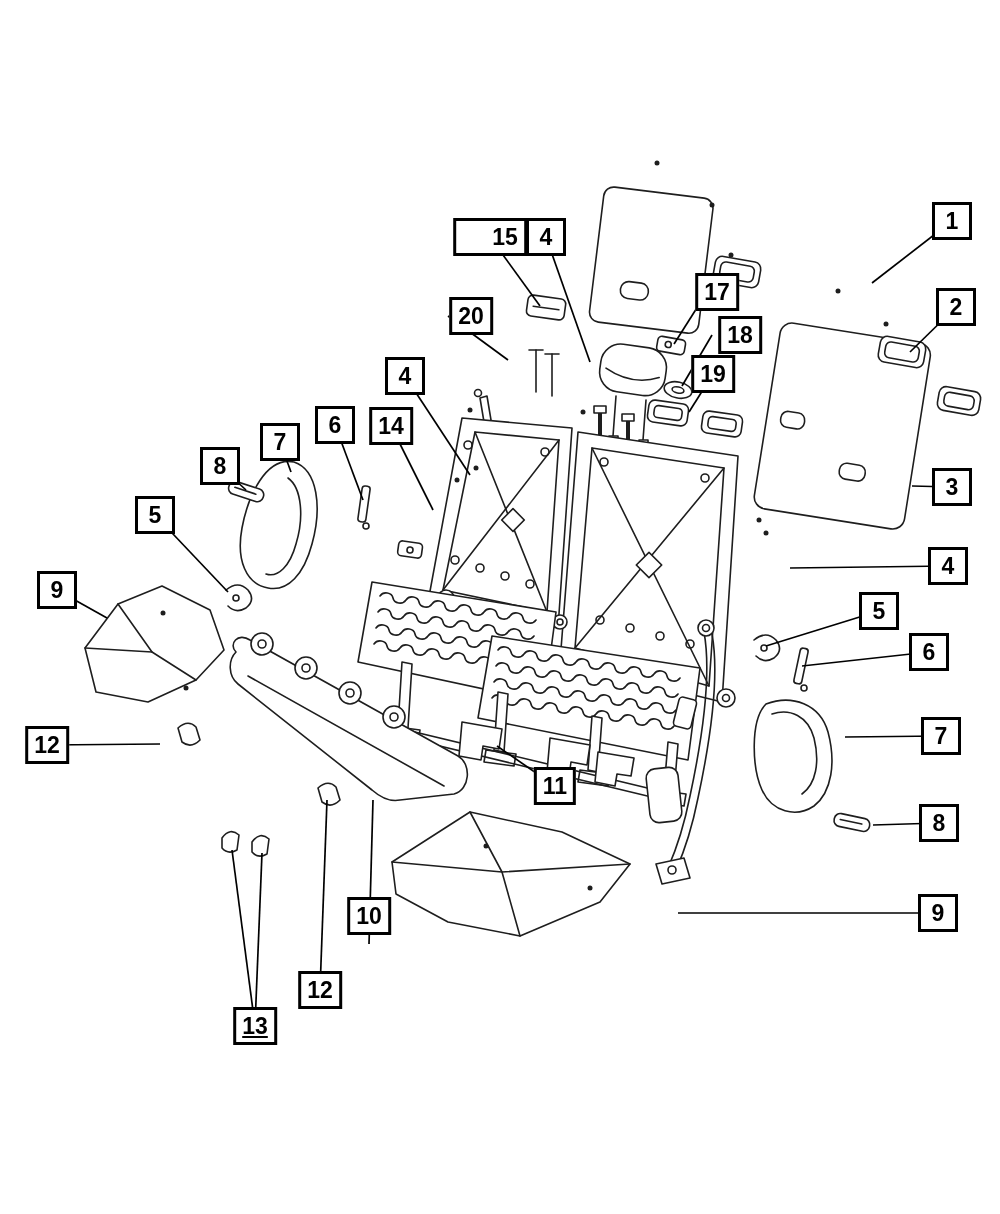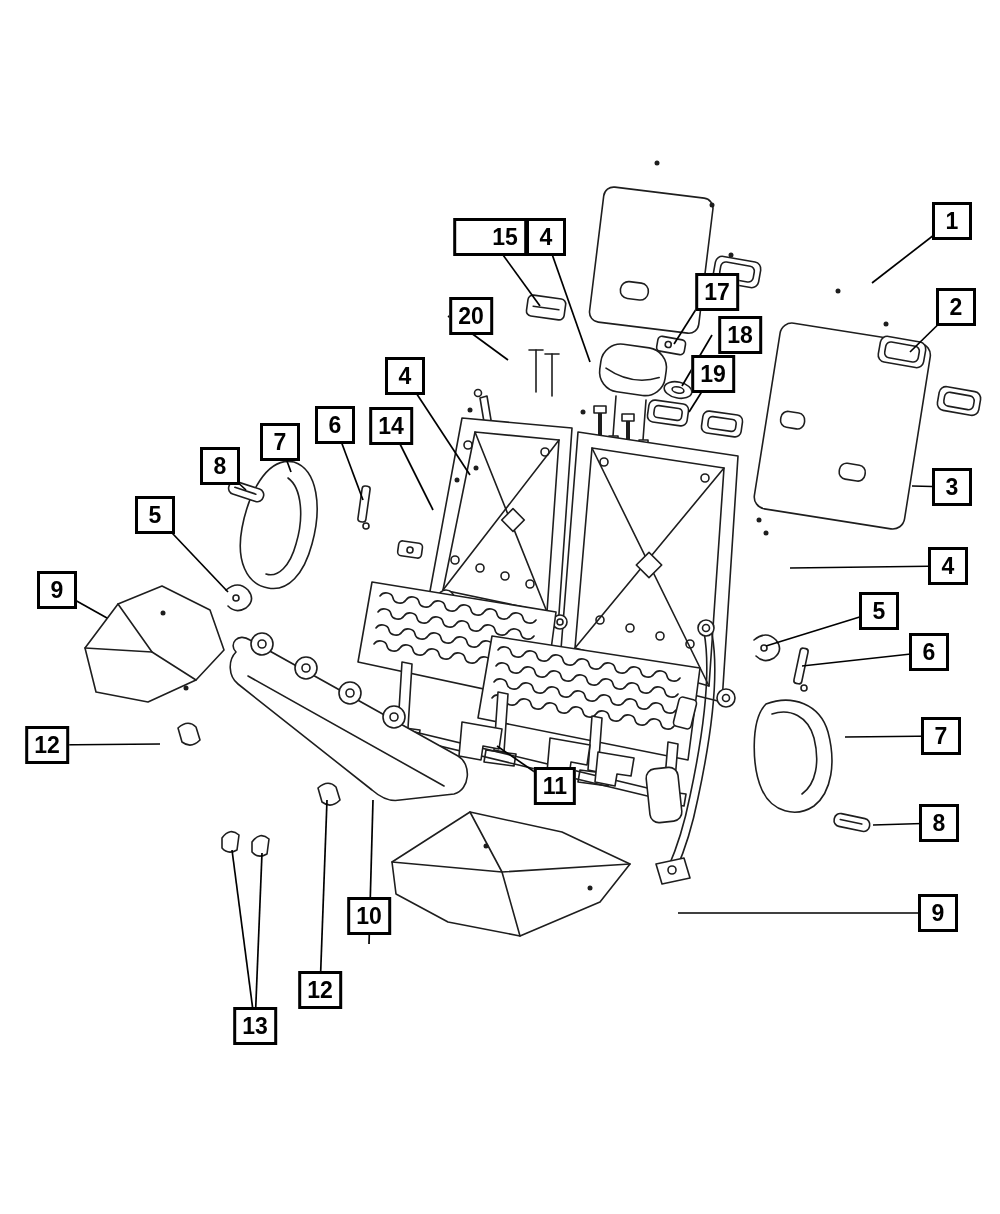--- a/index.html
+++ b/index.html
@@ -327,14 +327,14 @@
     <div class="callout" style="left: 391px; top: 426px; border-color: rgb(0, 0, 0);">14</div>
     <div class="callout" style="left: 335px; top: 425px; border-color: rgb(0, 0, 0);">6</div>
     <div class="callout" style="left: 280px; top: 442px; border-color: rgb(0, 0, 0);">7</div>
     <div class="callout" style="left: 220px; top: 466px; border-color: rgb(0, 0, 0);">8</div>
     <div class="callout" style="left: 155px; top: 515px; border-color: rgb(0, 0, 0);">5</div>
     <div class="callout" style="left: 57px; top: 590px; border-color: rgb(0, 0, 0);">9</div>
     <div class="callout" style="left: 47px; top: 745px; border-color: rgb(0, 0, 0);">12</div>
     <div class="callout" style="left: 555px; top: 786px; border-color: rgb(0, 0, 0);">11</div>
     <div class="callout" style="left: 369px; top: 916px; border-color: rgb(0, 0, 0);">10</div>
     <div class="callout" style="left: 320px; top: 990px; border-color: rgb(0, 0, 0);">12</div>
-    <div class="callout" style="left: 255px; top: 1026px; border-color: rgb(0, 0, 0);">13</div>
+    <div class="callout" style="left: 255px; top: 1026px; border-color: rgb(0, 0, 0); text-decoration: underline;">13</div>
   </div>
 
 </body></html>

